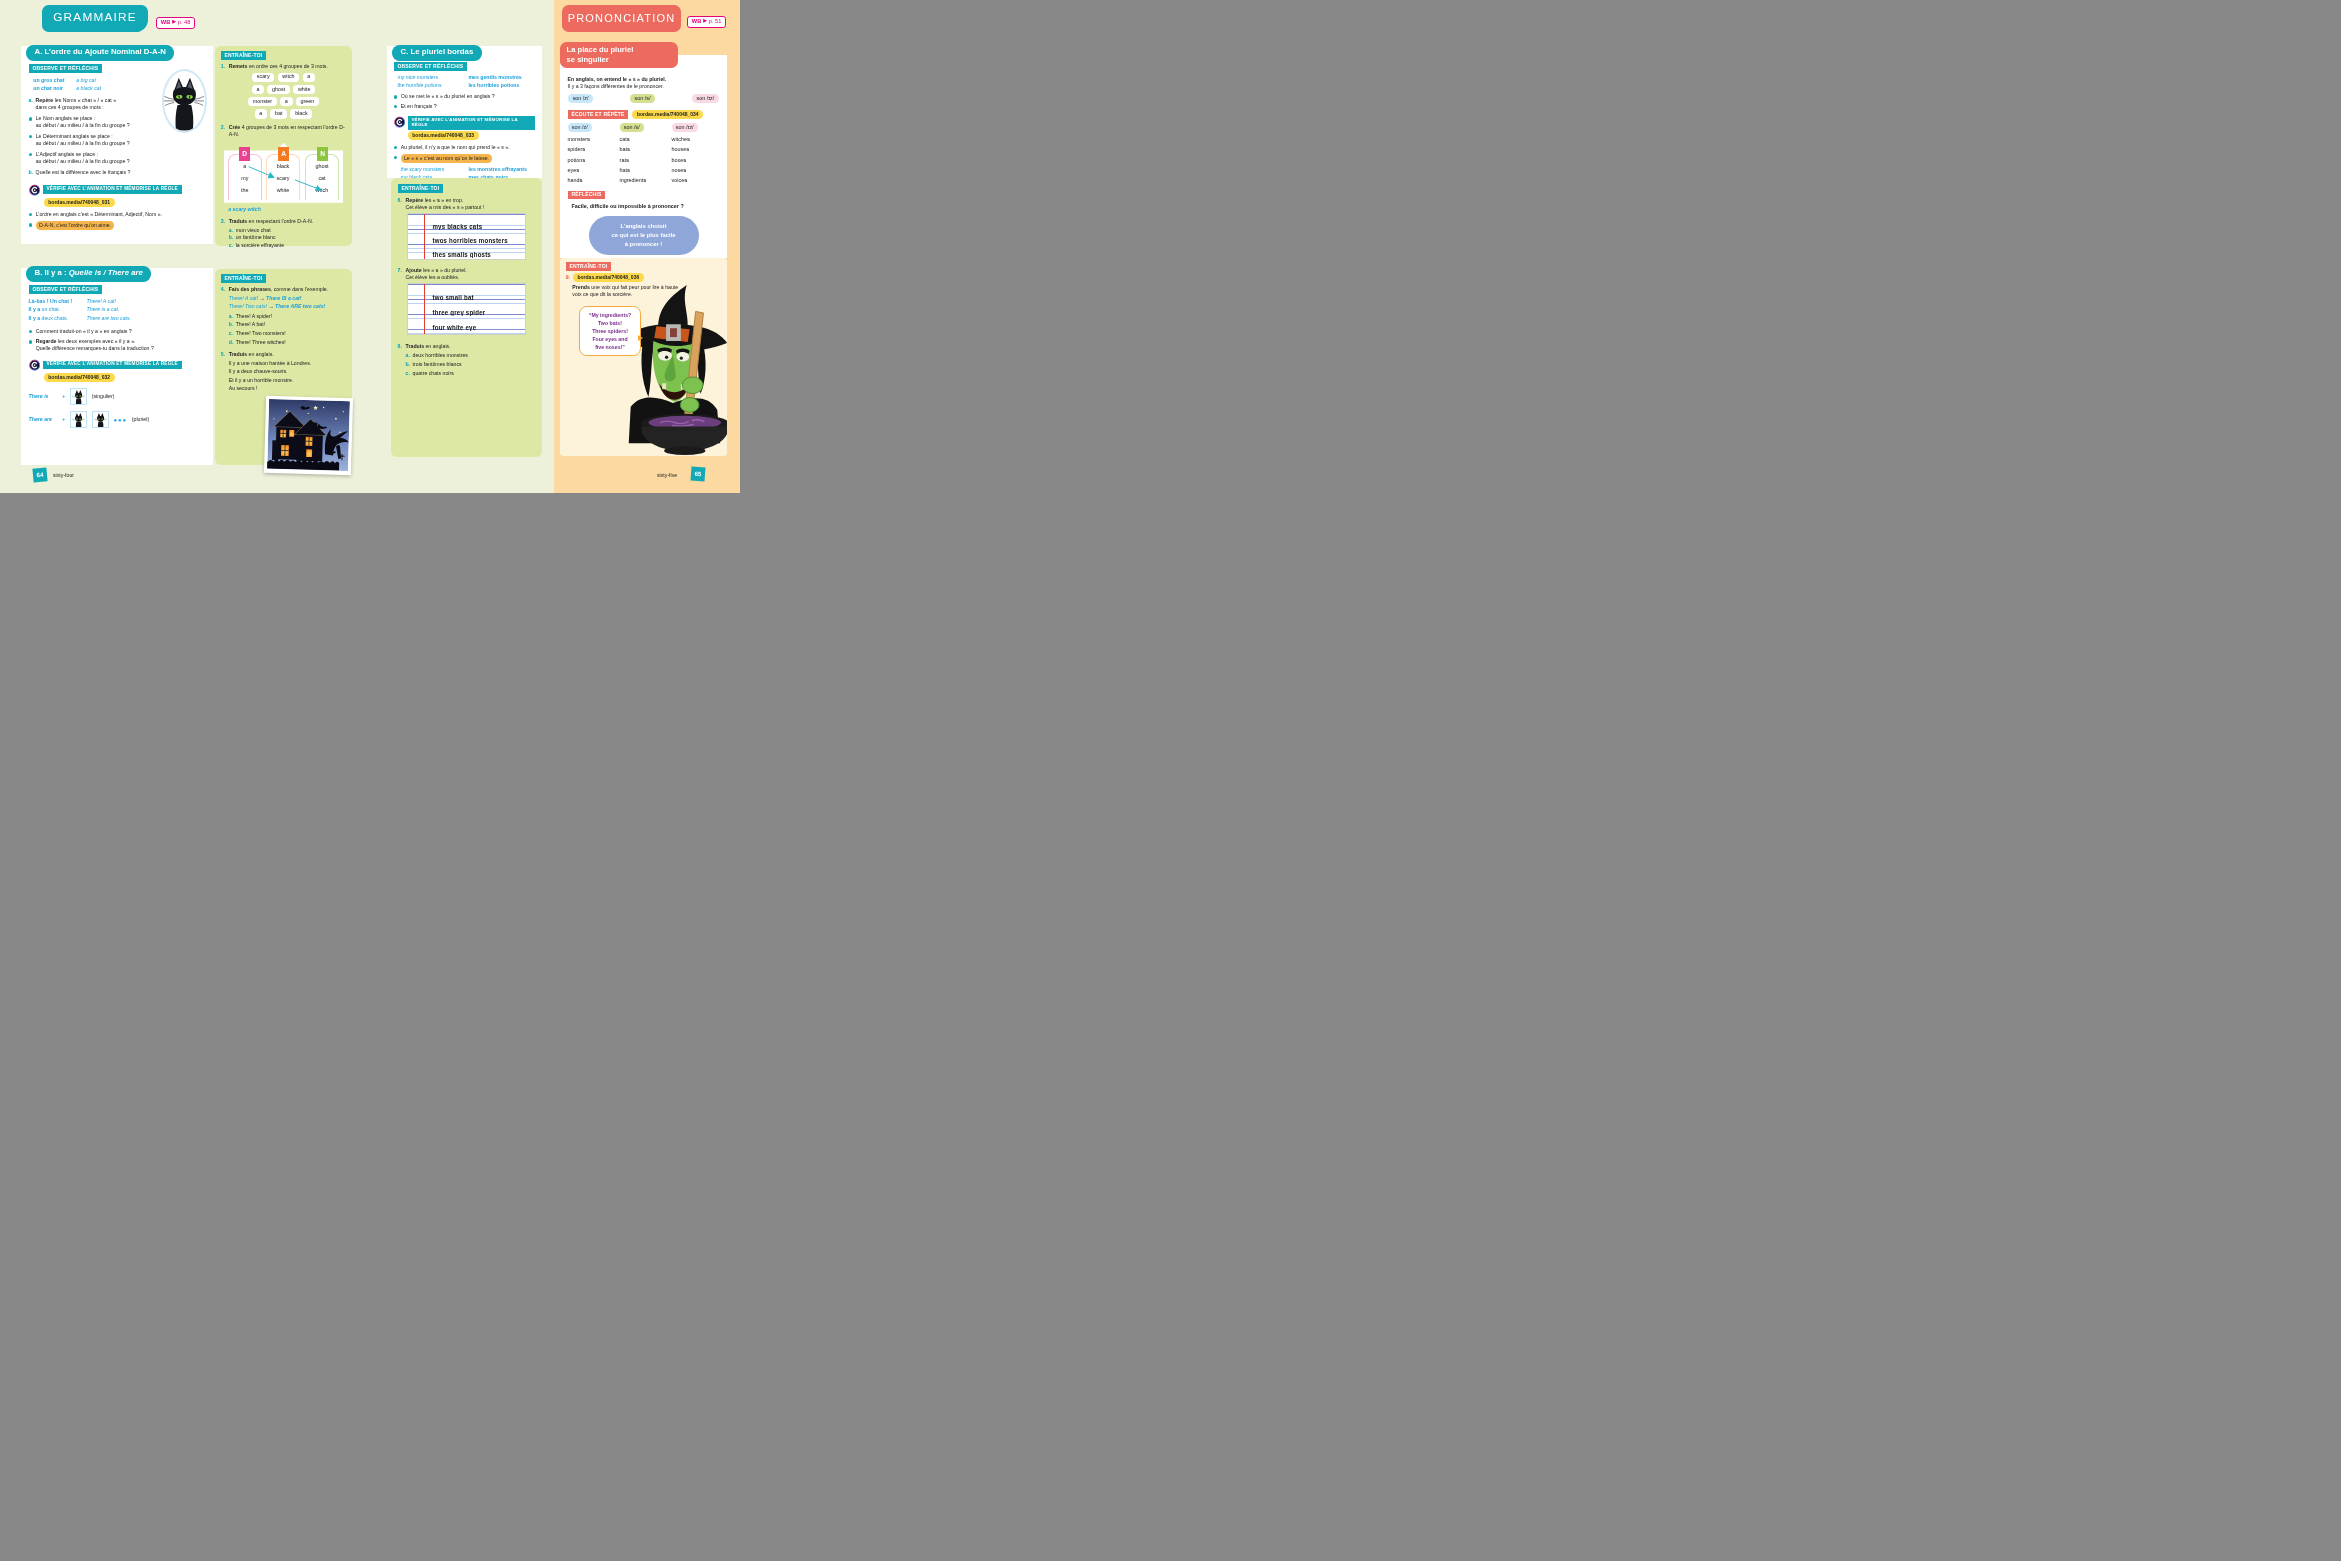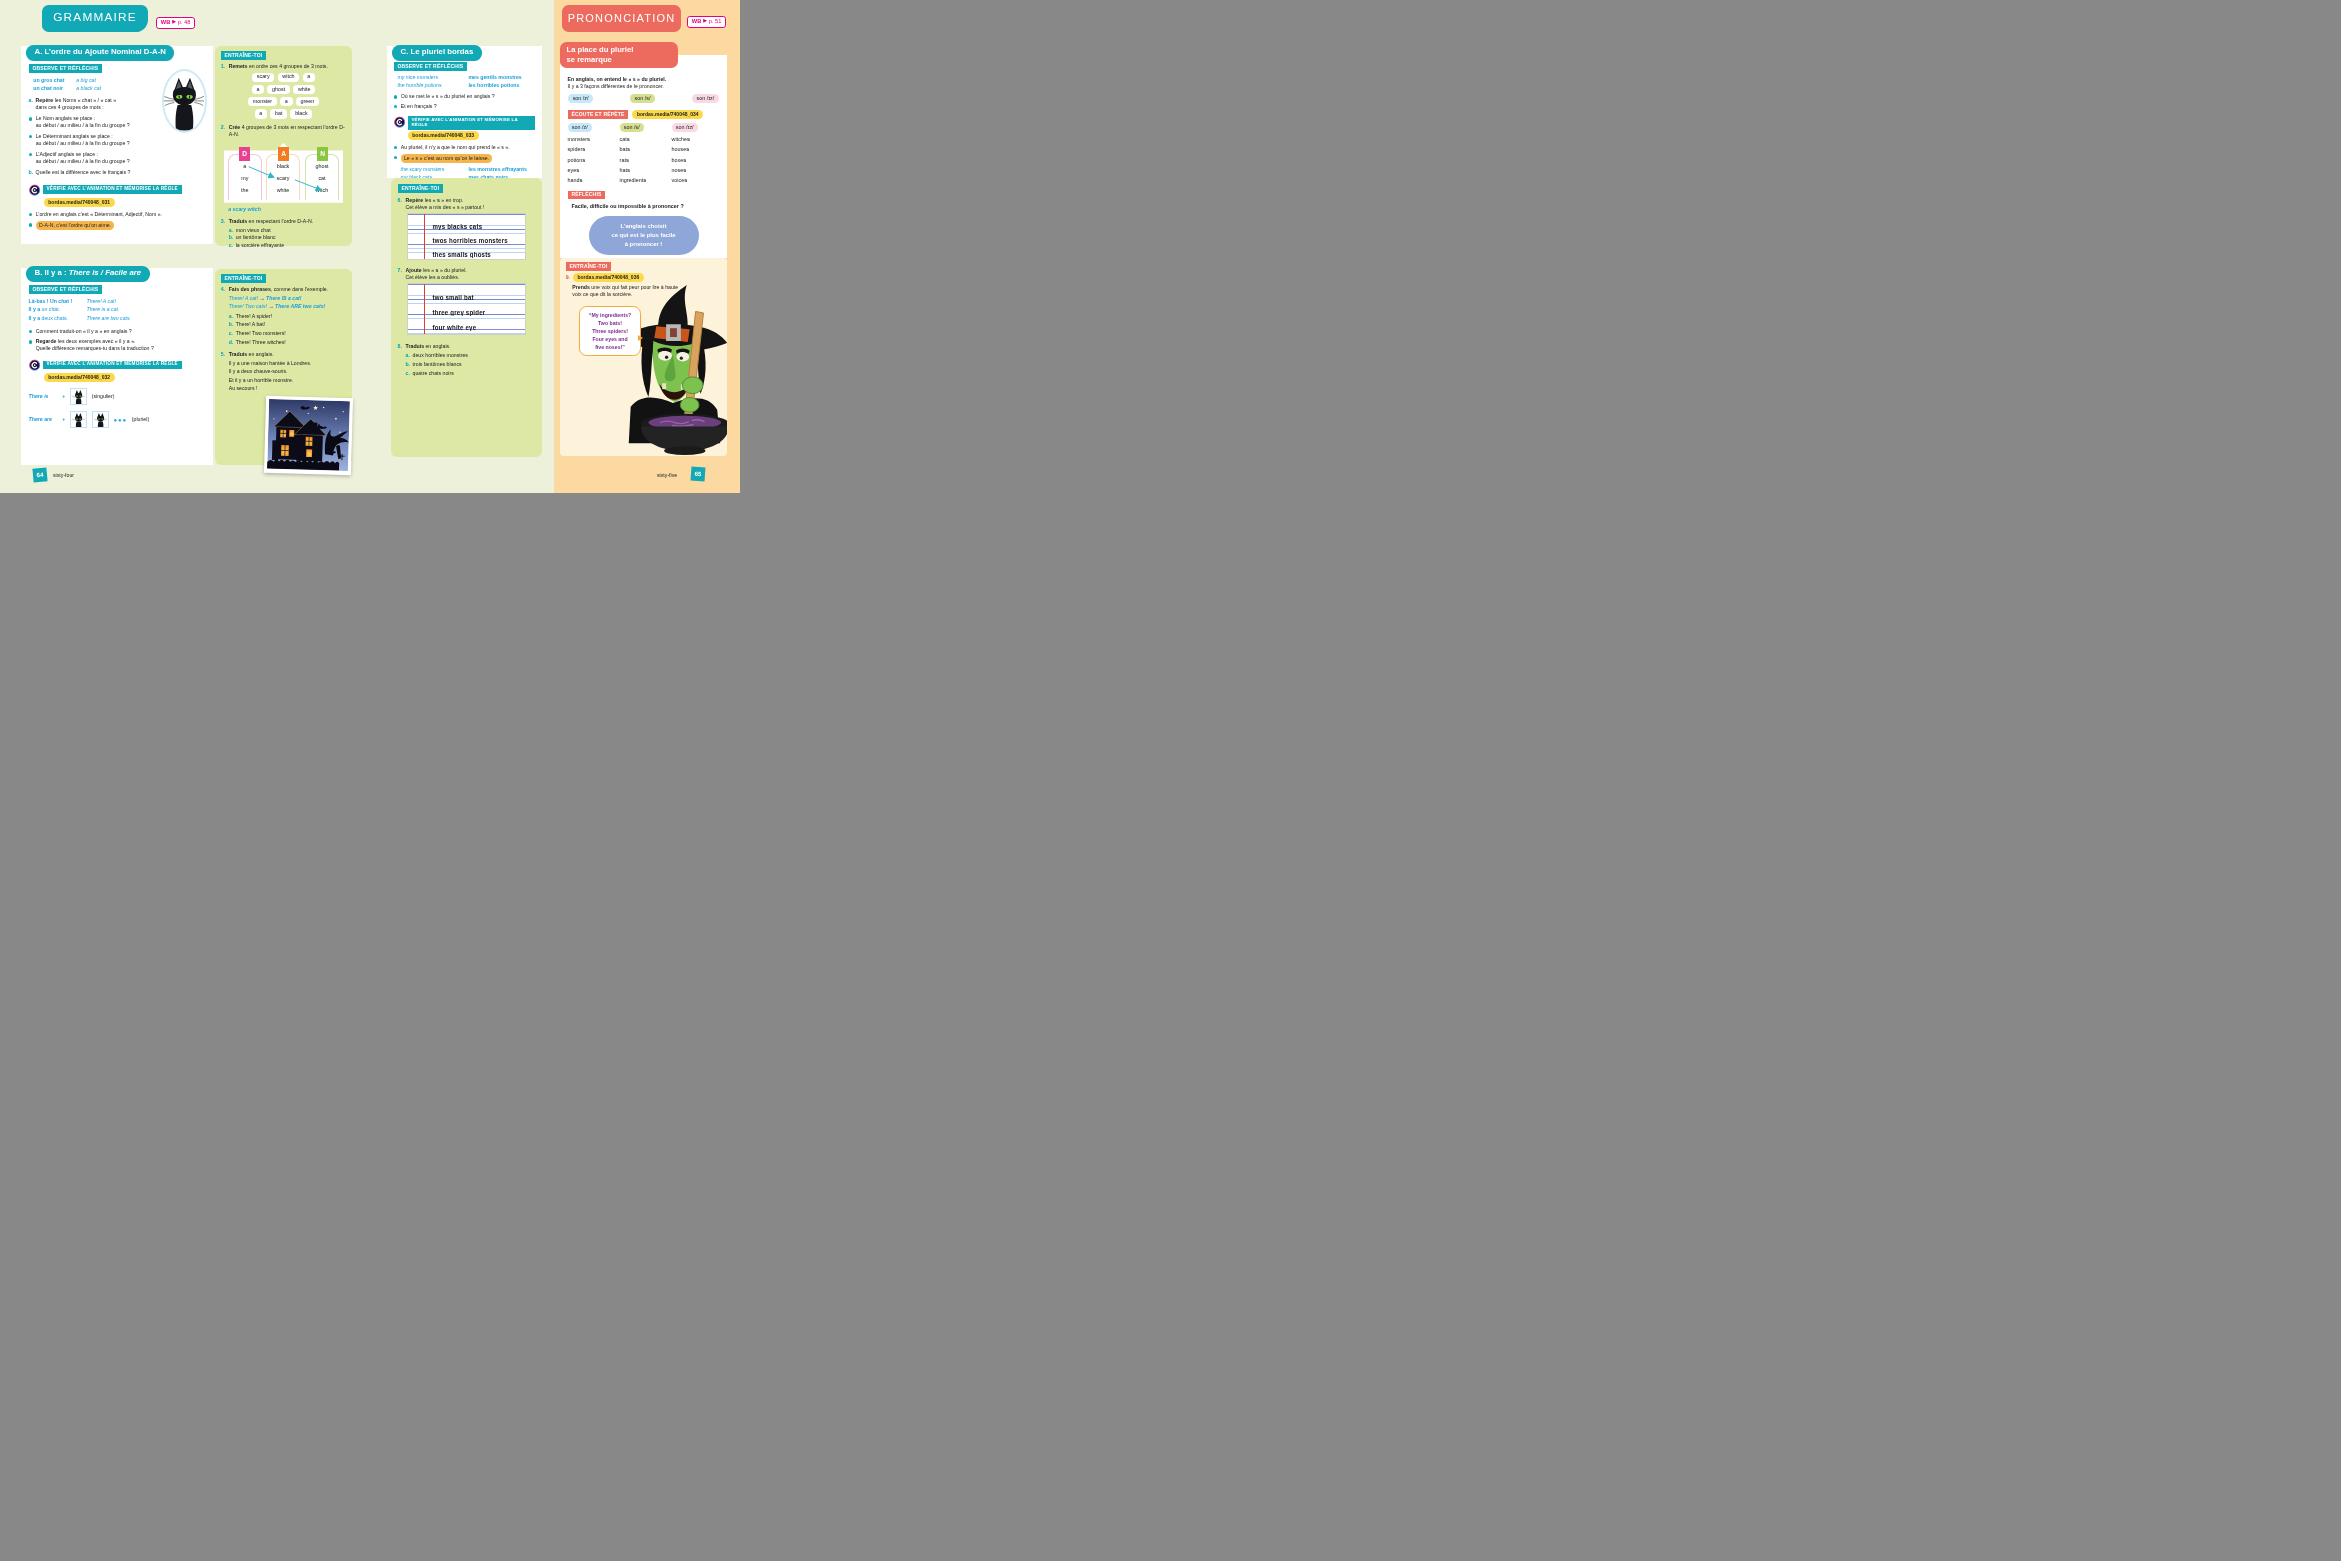--- a/index.html
+++ b/index.html
@@ -269,21 +269,21 @@
     <div class="row" style="margin:0.9px 0 0 8px;">
         <span class="lilabel">b.</span>
         <span>un fantôme blanc</span>
       </div>
     <div class="row" style="margin:0.9px 0 0 8px;">
         <span class="lilabel">c.</span>
         <span>la sorcière effrayante</span>
       </div>
   </div>
 
-  <div class="pill" style="left:26px;top:266px;"><span>B. Il y a : </span><i>There is / Facile are</i></div>
+  <div class="pill" style="left:26px;top:266px;"><span>B. Il y a : </span><i>Quelle is / There are</i></div>
   <div class="card" style="left:21px;top:268px;width:192px;height:197px;padding:17px 7.6px 4.7px 7.6px;">
     <span class="badge">OBSERVE ET RÉFLÉCHIS</span>
     <div style="margin-top:3.8px;">
       <div class="row">
         <span style="width:58px;"><span class="bb">Là-bas ! Un chat !</span><span class="blue"></span></span>
         <span class="bi">There! A cat!</span>
       </div>
       <div class="row" style="margin-top:1.9px;">
         <span style="width:58px;"><span class="bb">Il y a</span><span class="blue"> un chat.</span></span>
         <span class="bi">There is a cat.</span>
@@ -549,21 +549,21 @@
         <span class="lilabel">b.</span>
         <span>trois fantômes blancs</span>
       </div>
     <div class="row" style="margin:1.9px 0 0 8px;">
         <span class="lilabel">c.</span>
         <span>quatre chats noirs</span>
       </div>
   </div>
 
   <div class="coral-head">
-    <span>La place du pluriel</span><br><span>se remarque</span>
+    <span>La place du pluriel</span><br><span>se singulier</span>
   </div>
   <div class="card" style="left:560px;top:55px;width:167px;height:203px;padding:21px 7.6px 4.7px 7.6px;">
     <div><b>En anglais, on entend le « s » du pluriel.</b><br>
       <span>Il y a 3 façons différentes de le prononcer.</span></div>
     <div style="display:flex;justify-content:space-between;margin-top:4.2px;padding:0 0.9px;">
       <span class="sound-chip sc-z">son /z/</span>
       <span class="sound-chip sc-s">son /s/</span>
       <span class="sound-chip sc-iz">son /ɪz/</span>
     </div>
     <div style="display:flex;align-items:center;gap:3.8px;margin-top:6.6px;">

